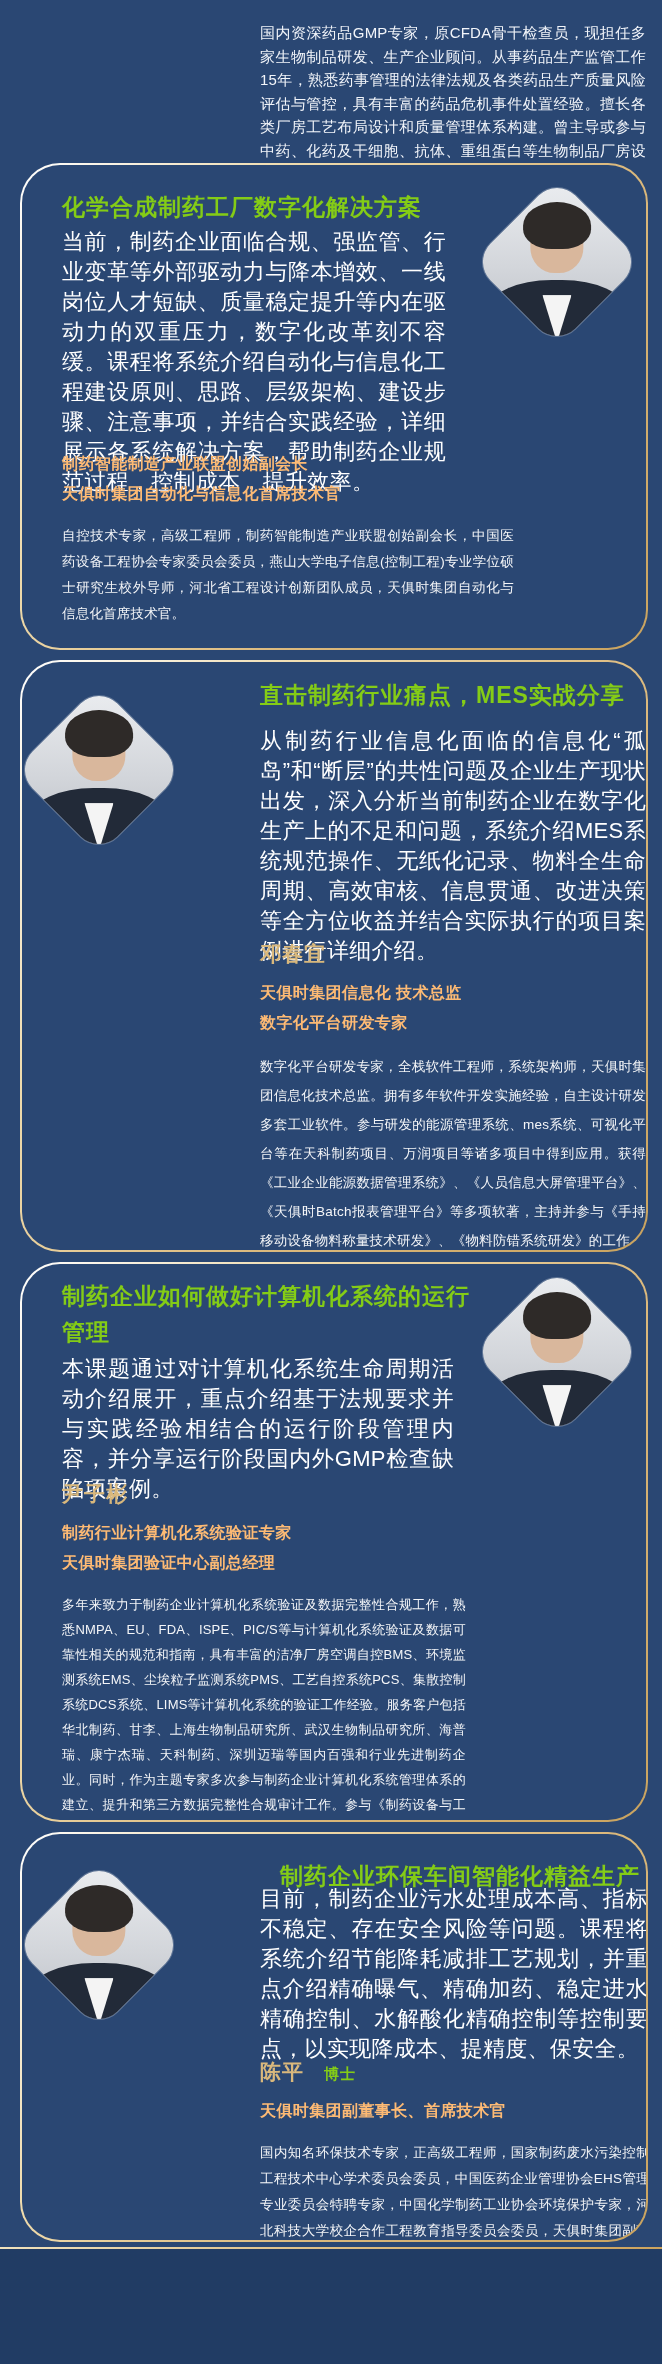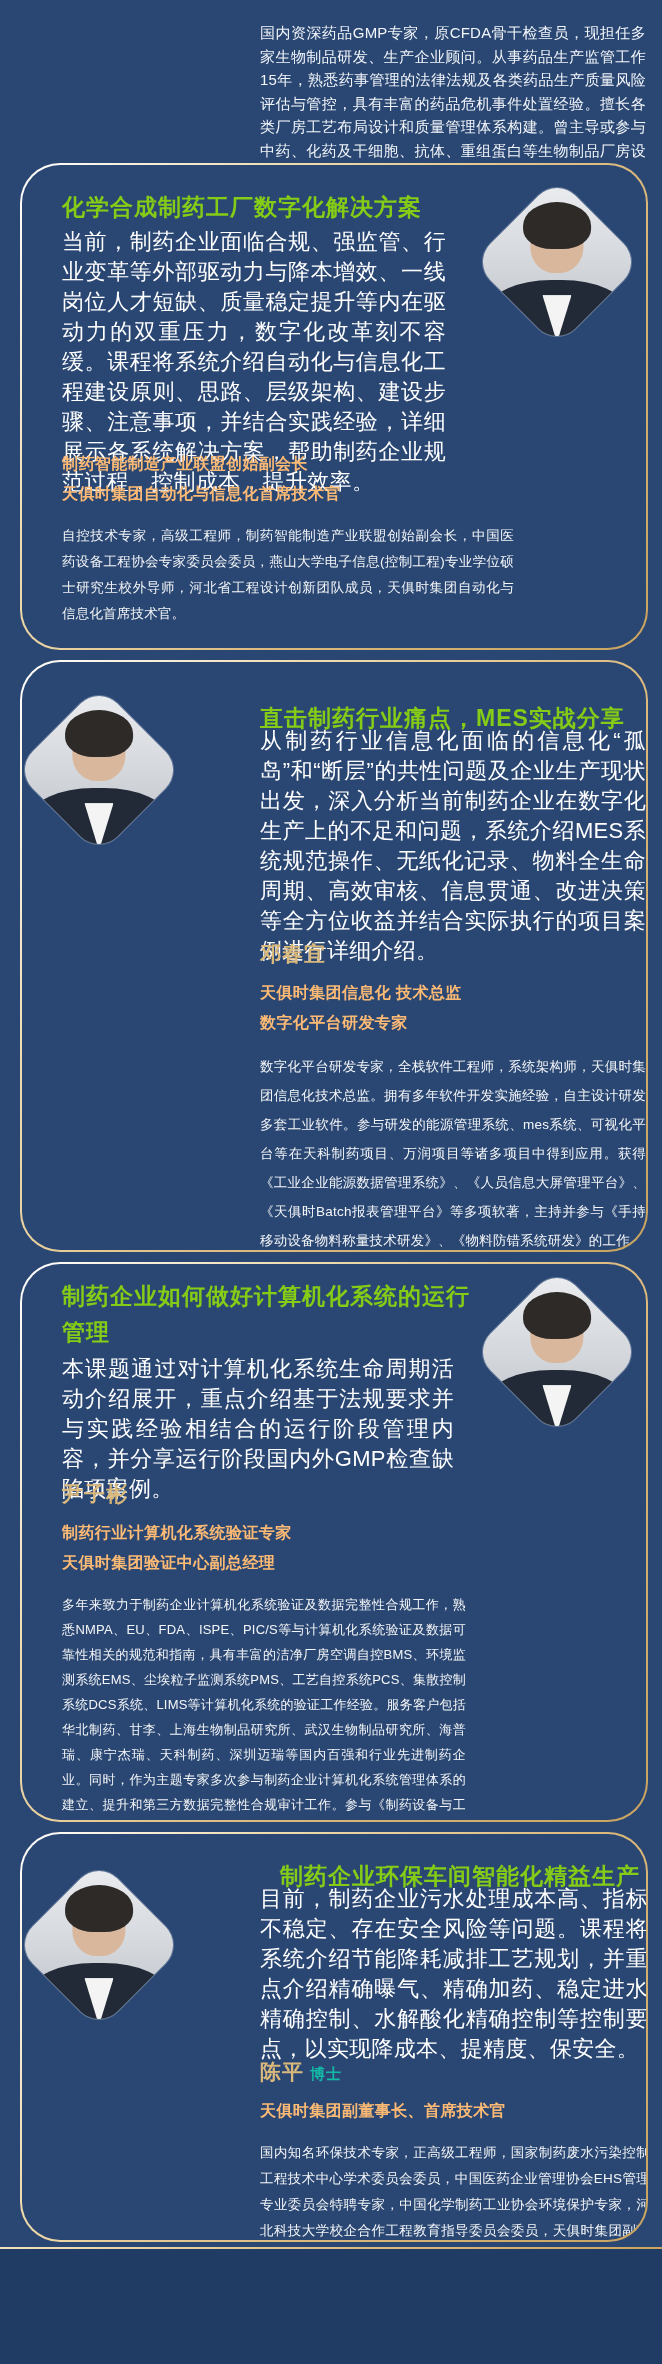--- a/index.html
+++ b/index.html
@@ -35,35 +35,35 @@
     letter-spacing:1px;line-height:36px;
   }
   .sec-desc{
     position:absolute;font-size:22px;line-height:30px;text-align:justify;
     color:#ffffff;letter-spacing:.3px;
   }
   .speaker{position:absolute;}
   .speaker-name{
     font-size:21px;font-weight:bold;color:#d9b87c;letter-spacing:1px;margin-bottom:10px;
   }
-  .speaker-name .suffix{font-size:15px;font-weight:bold;color:#14b8a6;margin-left:6px;}
+  .speaker-name .suffix{font-size:15px;font-weight:bold;color:#84cc16;margin-left:20px;}
   .speaker-title{
     font-size:16px;font-weight:bold;color:#fdba74;line-height:30px;letter-spacing:.4px;
   }
   .speaker-bio{
     margin-top:14px;font-size:13.5px;line-height:26px;text-align:justify;
     color:rgba(255,255,255,.95);letter-spacing:.2px;
   }
   
   .card-1 .sec-title{left:40px;top:24px;width:440px;}
   .card-1 .sec-desc{left:40px;top:62px;width:384px;}
   .card-1 .speaker{left:40px;top:284px;width:452px;}
   .card-1 .speaker-bio{line-height:26px;}
 
-  .card-2 .sec-title{left:238px;top:38px;width:380px;}
+  .card-2 .sec-title{left:238px;top:15px;width:380px;}
   .card-2 .sec-desc{left:238px;top:64px;width:386px;}
   .card-2 .speaker{left:238px;top:278px;width:386px;}
   .card-2 .speaker-bio{line-height:29px;}
 
   .card-3 .sec-title{left:40px;top:14px;width:430px;}
   .card-3 .sec-desc{left:40px;top:90px;width:392px;}
   .card-3 .speaker{left:40px;top:216px;width:404px;}
   .card-3 .speaker-bio{line-height:25px;font-size:13px;}
 
   .card-4 .sec-title{left:238px;top:24px;width:380px;text-align:right;}

